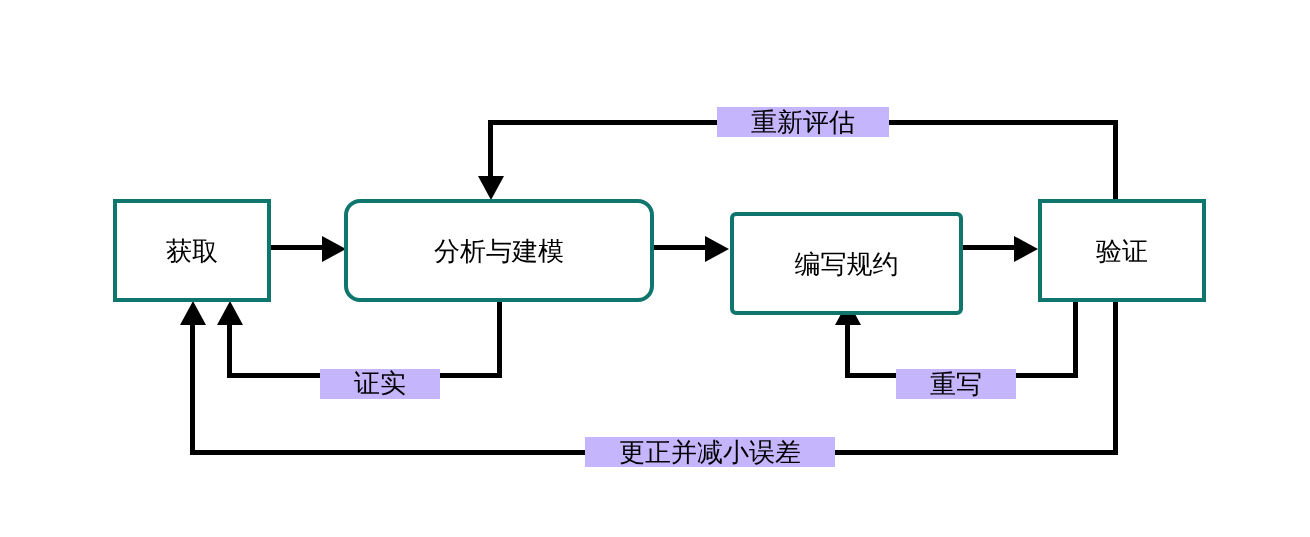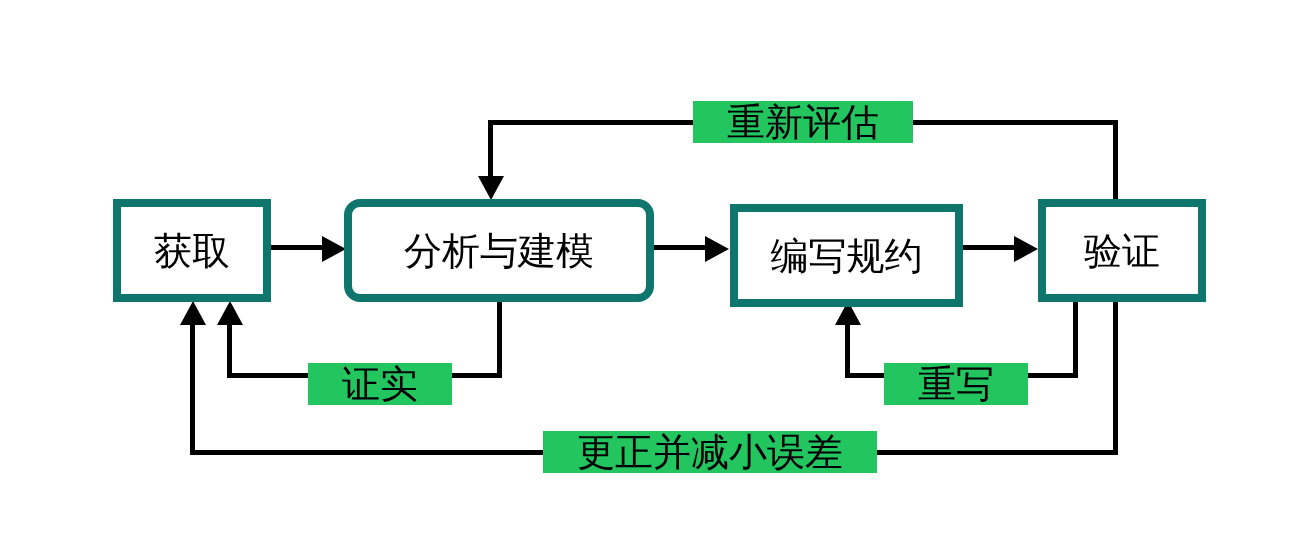--- a/index.html
+++ b/index.html
@@ -12,26 +12,26 @@
     width: 1310px;
     height: 537px;
     background: #ffffff;
     font-family: "DejaVu Serif", "Liberation Serif", serif;
     color: #000000;
     overflow: hidden;
   }
   .node {
     position: absolute;
     box-sizing: border-box;
-    border: 8px solid #0f766e;
+    border: 4px solid #0f766e;
     background: #ffffff;
     display: flex;
     align-items: center;
     justify-content: center;
-    font-size: 38px;
+    font-size: 26px;
     line-height: 1;
     white-space: nowrap;
     z-index: 3;
   }
   .line {
     position: absolute;
     background: #000000;
     z-index: 1;
   }
   .arrowhead {
@@ -51,32 +51,32 @@
     border-top: 24px solid #000000;
   }
   .ah-up {
     border-left: 13px solid transparent;
     border-right: 13px solid transparent;
     border-bottom: 24px solid #000000;
   }
   .edge-label {
     position: absolute;
     transform: translate(-50%, -50%);
-    background: #22c55e;
+    background: #c4b5fd;
     padding: 2px 34px;
-    font-size: 38px;
+    font-size: 26px;
     line-height: 1;
     white-space: nowrap;
     z-index: 4;
   }
 
   
   .node-acquire  { left: 113px;  top: 199px; width: 158px; height: 103px; }
   .node-analysis { left: 344px;  top: 199px; width: 310px; height: 103px; border-radius: 16px; }
-  .node-spec     { left: 730px;  top: 204px; width: 233px; height: 103px; }
+  .node-spec     { left: 730px;  top: 212px; width: 233px; height: 103px; border-radius: 6px; }
   .node-verify   { left: 1038px; top: 199px; width: 168px; height: 103px; }
 
   
   .shaft-1 { left: 268px; top: 245px; width: 56px; height: 5px; }
   .shaft-2 { left: 651px; top: 245px; width: 56px; height: 5px; }
   .shaft-3 { left: 960px; top: 245px; width: 56px; height: 5px; }
   .head-1  { left: 322px;  top: 236px; }
   .head-2  { left: 705px;  top: 236px; }
   .head-3  { left: 1014px; top: 236px; }
 

